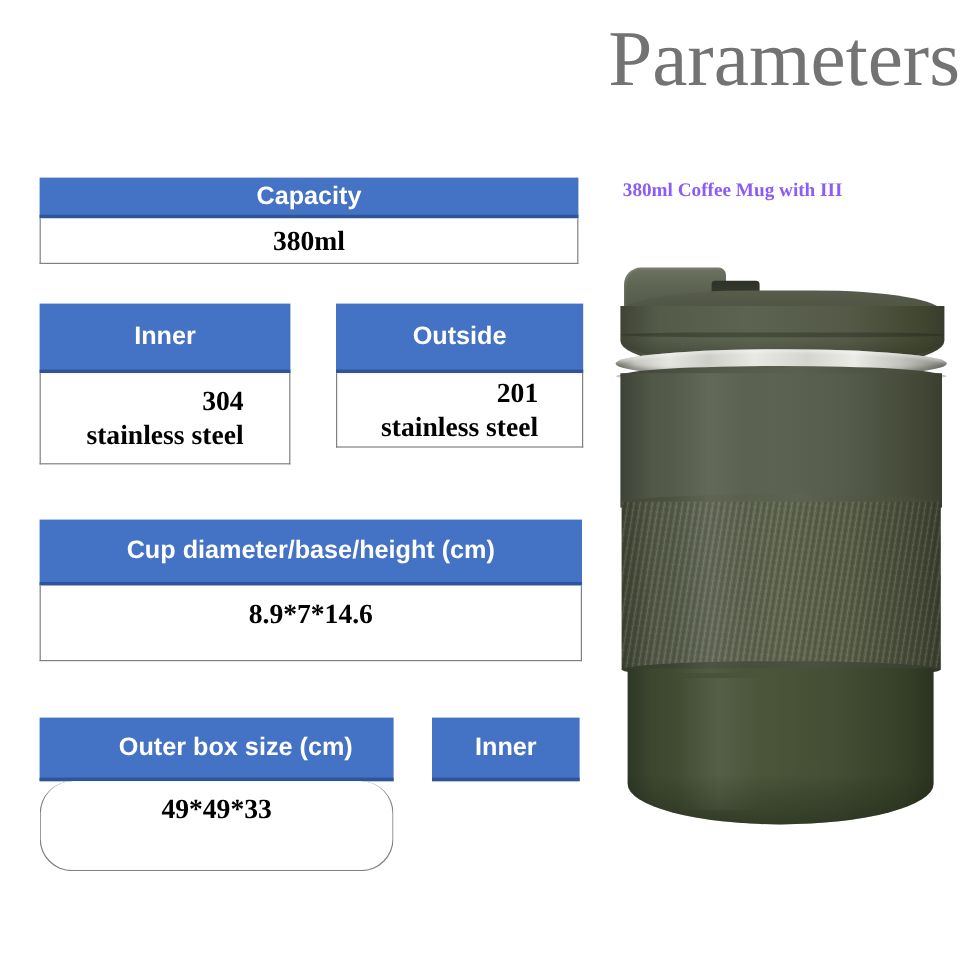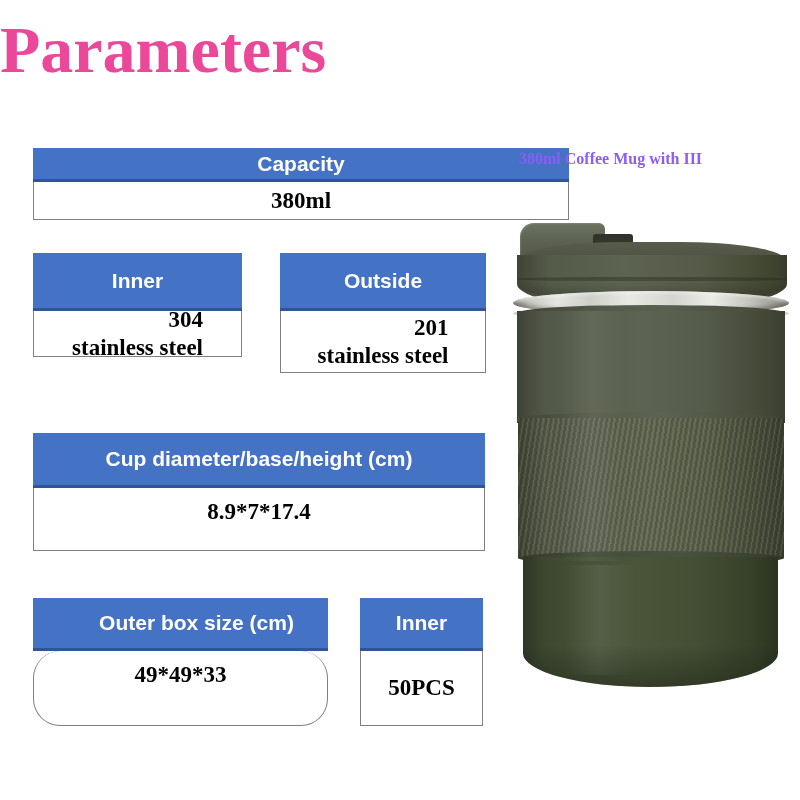--- a/index.html
+++ b/index.html
@@ -14,25 +14,25 @@
     overflow: hidden;
     font-family: "Liberation Sans", sans-serif;
   }
 
   
   .page-title {
     position: absolute;
     top: 14px;
     left: 0;
     width: 800px;
-    text-align: left;
+    text-align: right;
     font-family: "Liberation Serif", serif;
     font-size: 66px;
-    font-weight: 700;
-    color: #ec4899;
+    font-weight: 400;
+    color: #737373;
     letter-spacing: 0px;
     line-height: 1.1;
   }
 
   
   .spec-table {
     position: absolute;
     left: 33px;
     top: 148px;
     width: 452px;
@@ -65,28 +65,28 @@
     text-align: right;
     box-sizing: border-box;
     display: flex;
     justify-content: center;
     line-height: 1.18;
   }
   .val.center { align-items: center; }
   .val.top    { align-items: flex-start; padding-top: 10px; }
 
   
-  #b-capacity       { left: 0px;   top: 0px;   width: 536px; }
+  #b-capacity       { left: 0px;   top: 0px;   width: 449px; }
   #b-capacity .hdr  { height: 34px; }
   #b-capacity .val  { height: 38px; }
 
   
   #b-inner          { left: 0px;   top: 105px; width: 209px; }
   #b-inner .hdr     { height: 58px; }
-  #b-inner .val     { height: 46px; }
+  #b-inner .val     { height: 76px; }
 
   #b-outside        { left: 247px; top: 105px; width: 206px; }
   #b-outside .hdr   { height: 58px; }
   #b-outside .val   { height: 62px; }
 
   
   #b-dims           { left: 0px;   top: 285px; width: 452px; }
   #b-dims .hdr      { height: 55px; }
   #b-dims .val      { height: 63px; }
 
@@ -317,31 +317,30 @@
     <div class="val center">
       <div>
         <div>201</div>
         <div>stainless steel</div>
       </div>
     </div>
   </div>
 
   <div class="spec-block" id="b-dims">
     <div class="hdr">Cup diameter/base/height (cm)</div>
-    <div class="val top">8.9*7*17.4</div>
+    <div class="val top">8.9*7*14.6</div>
   </div>
 
   <div class="spec-block" id="b-box">
     <div class="hdr">Outer box size (cm)</div>
     <div class="val top">49*49*33</div>
   </div>
 
   <div class="spec-block" id="b-pcs">
     <div class="hdr">Inner</div>
-    <div class="val center">50PCS</div>
   </div>
 
 </div>
 
 <div class="product-caption">380ml Coffee Mug with III</div>
 
 <div class="mug">
   <div class="lid-tab"></div>
   <div class="lid-tab-slot"></div>
   <div class="lid-top"></div>

